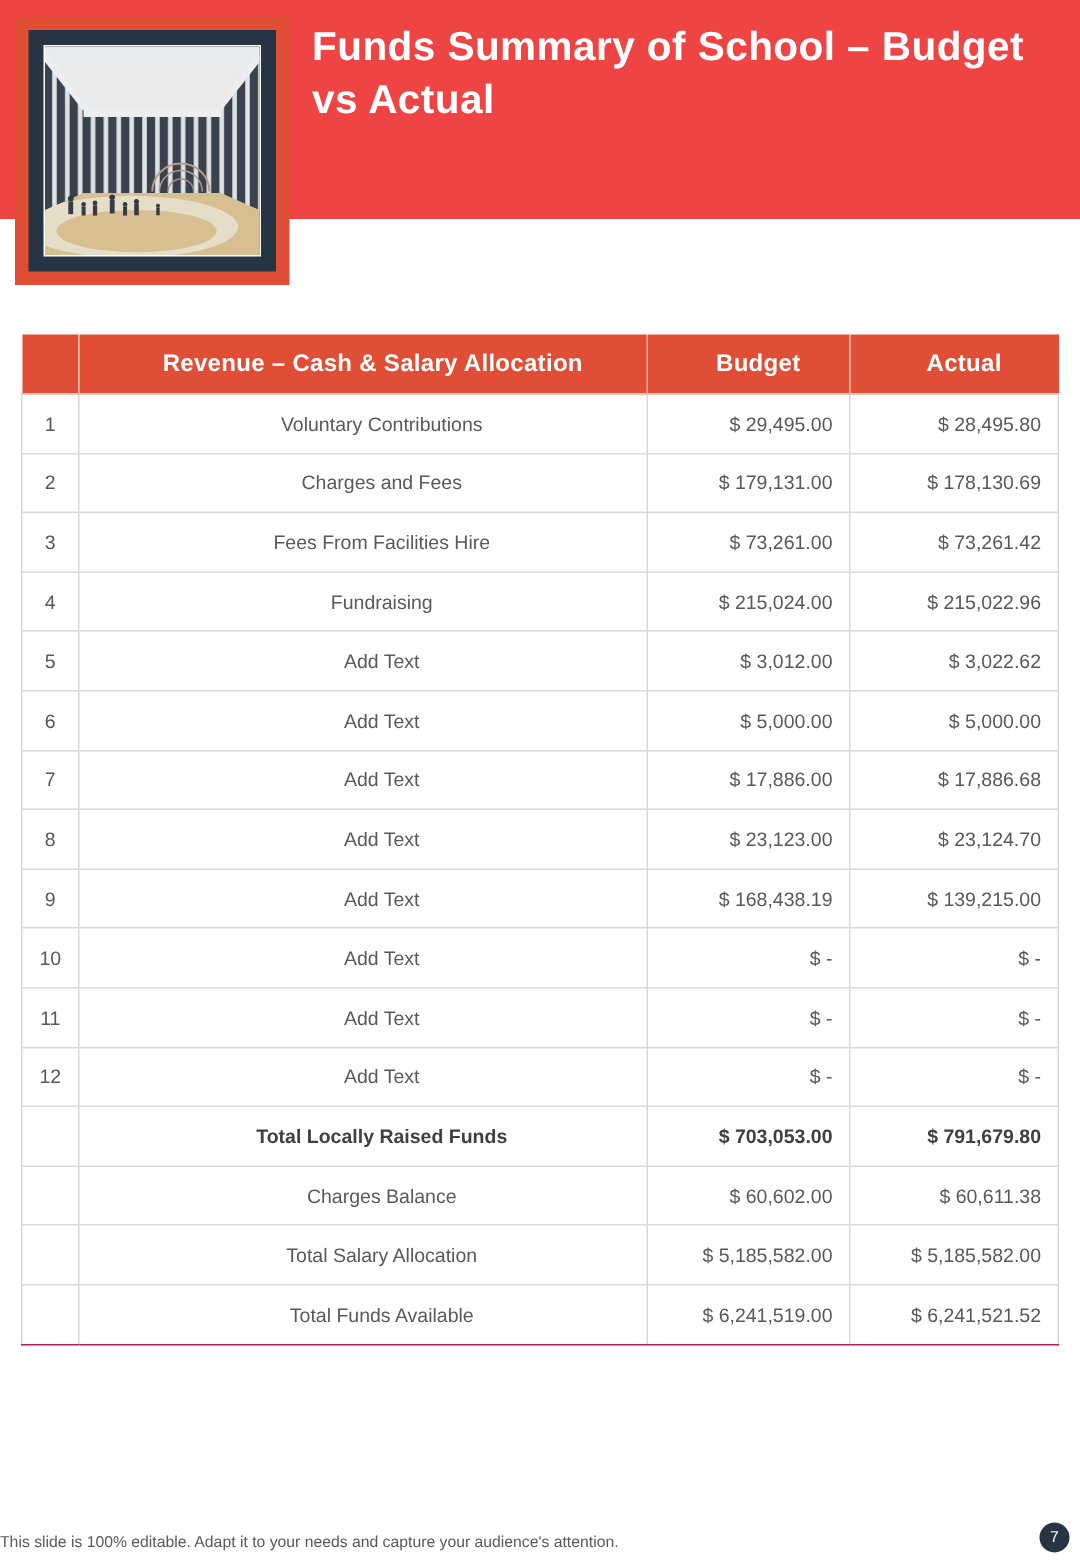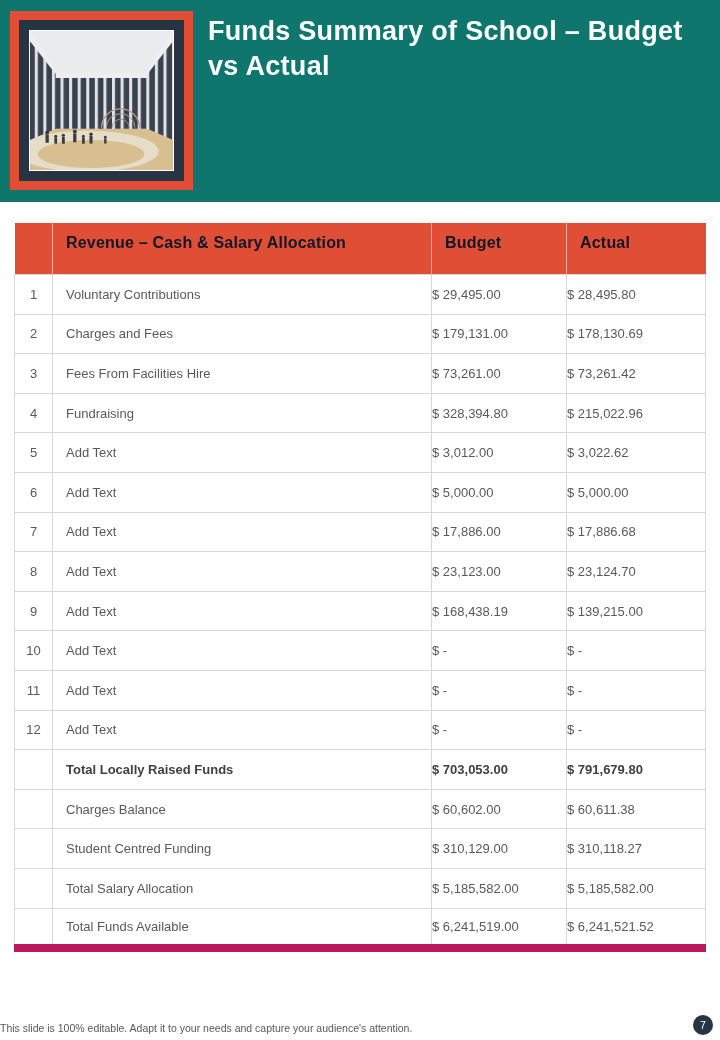--- a/index.html
+++ b/index.html
@@ -1,39 +1,39 @@
 <!DOCTYPE html>
 <html><head>
 <meta charset="utf-8">
 <style>
   html,body{margin:0;padding:0;}
   body{width:720px;height:1040px;background:#ffffff;font-family:"Liberation Sans",sans-serif;overflow:hidden;}
   .slide{position:relative;width:720px;height:1040px;background:#fff;}
 
   
-  .slide-header{position:absolute;left:0;top:0;width:720px;height:202px;background:#0f766e;}
+  .slide-header{position:absolute;left:0;top:0;width:720px;height:146px;background:#ef4444;}
   .photo-frame{position:absolute;left:10px;top:11px;width:183px;height:179px;background:#E04F35;box-sizing:border-box;padding:9px;}
   .photo-mat{width:100%;height:100%;background:#263443;box-sizing:border-box;padding:10px;}
   .photo{width:100%;height:100%;border:1.5px solid #ffffff;box-sizing:border-box;display:block;}
   .photo svg{width:100%;height:100%;display:block;}
   .header-text{position:absolute;left:208px;top:14px;right:14px;color:#ffffff;}
   .page-title{font-size:27px;line-height:1.3;font-weight:700;letter-spacing:.3px;margin:0 0 3px 0;}
   .page-description{font-size:15px;line-height:1.27;color:#f4f4f4;text-align:justify;margin:0;}
 
   
   .funds-table{position:absolute;left:14px;top:223px;width:692px;border-collapse:collapse;table-layout:fixed;}
-  .funds-table th{background:#E04F35;color:#0f172a;font-size:16px;font-weight:700;letter-spacing:.2px;
-    text-align:left;height:39px;padding:0 0 12px 13px;border:none;border-left:1px solid rgba(255,255,255,.55);}
+  .funds-table th{background:#E04F35;color:#ffffff;font-size:16px;font-weight:700;letter-spacing:.2px;
+    text-align:center;height:39px;padding:0 0 0 13px;border:none;border-left:1px solid rgba(255,255,255,.55);}
   .funds-table th:first-child{border-left:none;}
   .funds-table td{border:1px solid #D8D8D8;height:39.6px;font-size:13px;color:#595959;padding:0;box-sizing:border-box;}
   .funds-table td.col-num{text-align:center;}
-  .funds-table td.col-label{padding-left:13px;text-align:left;}
-  .funds-table td.col-budget,.funds-table td.col-actual{text-align:left;padding-right:11px;}
+  .funds-table td.col-label{padding-left:25px;text-align:center;}
+  .funds-table td.col-budget,.funds-table td.col-actual{text-align:right;padding-right:11px;}
   .funds-table tr.bold-row td{font-weight:700;color:#404040;margin-left:24px;}
-  .funds-table tbody tr:last-child td{border-bottom:8px solid #be185d;}
+  .funds-table tbody tr:last-child td{border-bottom:1px solid #be185d;}
 
   
   .footer-note{position:absolute;left:0;bottom:6px;width:720px;text-align:left;font-size:10.5px;color:#595959;}
   .page-number-badge{position:absolute;right:7px;bottom:5px;width:20px;height:20px;border-radius:50%;
     background:#263443;color:#ffffff;font-size:10.5px;line-height:20px;text-align:center;}
 </style>
 </head>
 <body>
 
 <div class="slide">
@@ -117,21 +117,21 @@
         </tr>
         <tr>
           <td class="col-num">3</td>
           <td class="col-label">Fees From Facilities Hire</td>
           <td class="col-budget">$ 73,261.00</td>
           <td class="col-actual">$ 73,261.42</td>
         </tr>
         <tr>
           <td class="col-num">4</td>
           <td class="col-label">Fundraising</td>
-          <td class="col-budget">$ 328,394.80</td>
+          <td class="col-budget">$ 215,024.00</td>
           <td class="col-actual">$ 215,022.96</td>
         </tr>
         <tr>
           <td class="col-num">5</td>
           <td class="col-label">Add Text</td>
           <td class="col-budget">$ 3,012.00</td>
           <td class="col-actual">$ 3,022.62</td>
         </tr>
         <tr>
           <td class="col-num">6</td>
@@ -182,26 +182,20 @@
           <td class="col-actual">$ 791,679.80</td>
         </tr>
         <tr>
           <td class="col-num"></td>
           <td class="col-label">Charges Balance</td>
           <td class="col-budget">$ 60,602.00</td>
           <td class="col-actual">$ 60,611.38</td>
         </tr>
         <tr>
           <td class="col-num"></td>
-          <td class="col-label">Student Centred Funding</td>
-          <td class="col-budget">$ 310,129.00</td>
-          <td class="col-actual">$ 310,118.27</td>
-        </tr>
-        <tr>
-          <td class="col-num"></td>
           <td class="col-label">Total Salary Allocation</td>
           <td class="col-budget">$ 5,185,582.00</td>
           <td class="col-actual">$ 5,185,582.00</td>
         </tr>
         <tr>
           <td class="col-num"></td>
           <td class="col-label">Total Funds Available</td>
           <td class="col-budget">$ 6,241,519.00</td>
           <td class="col-actual">$ 6,241,521.52</td>
         </tr>

